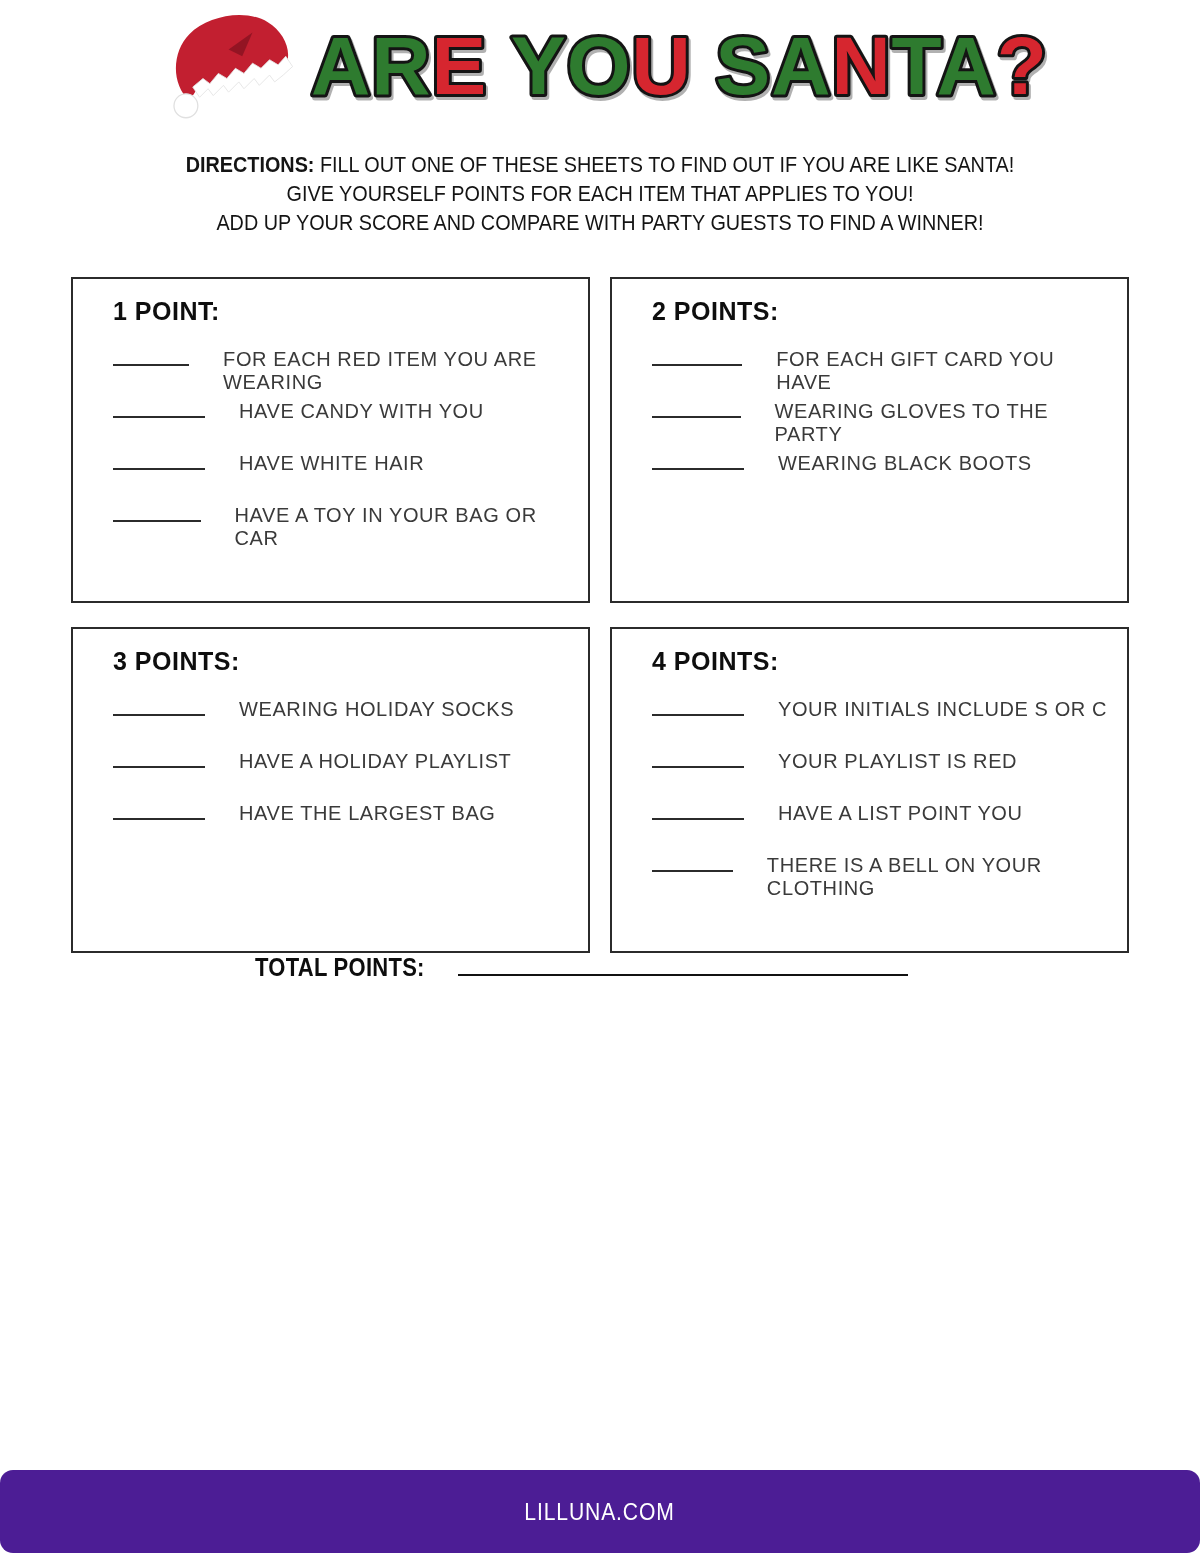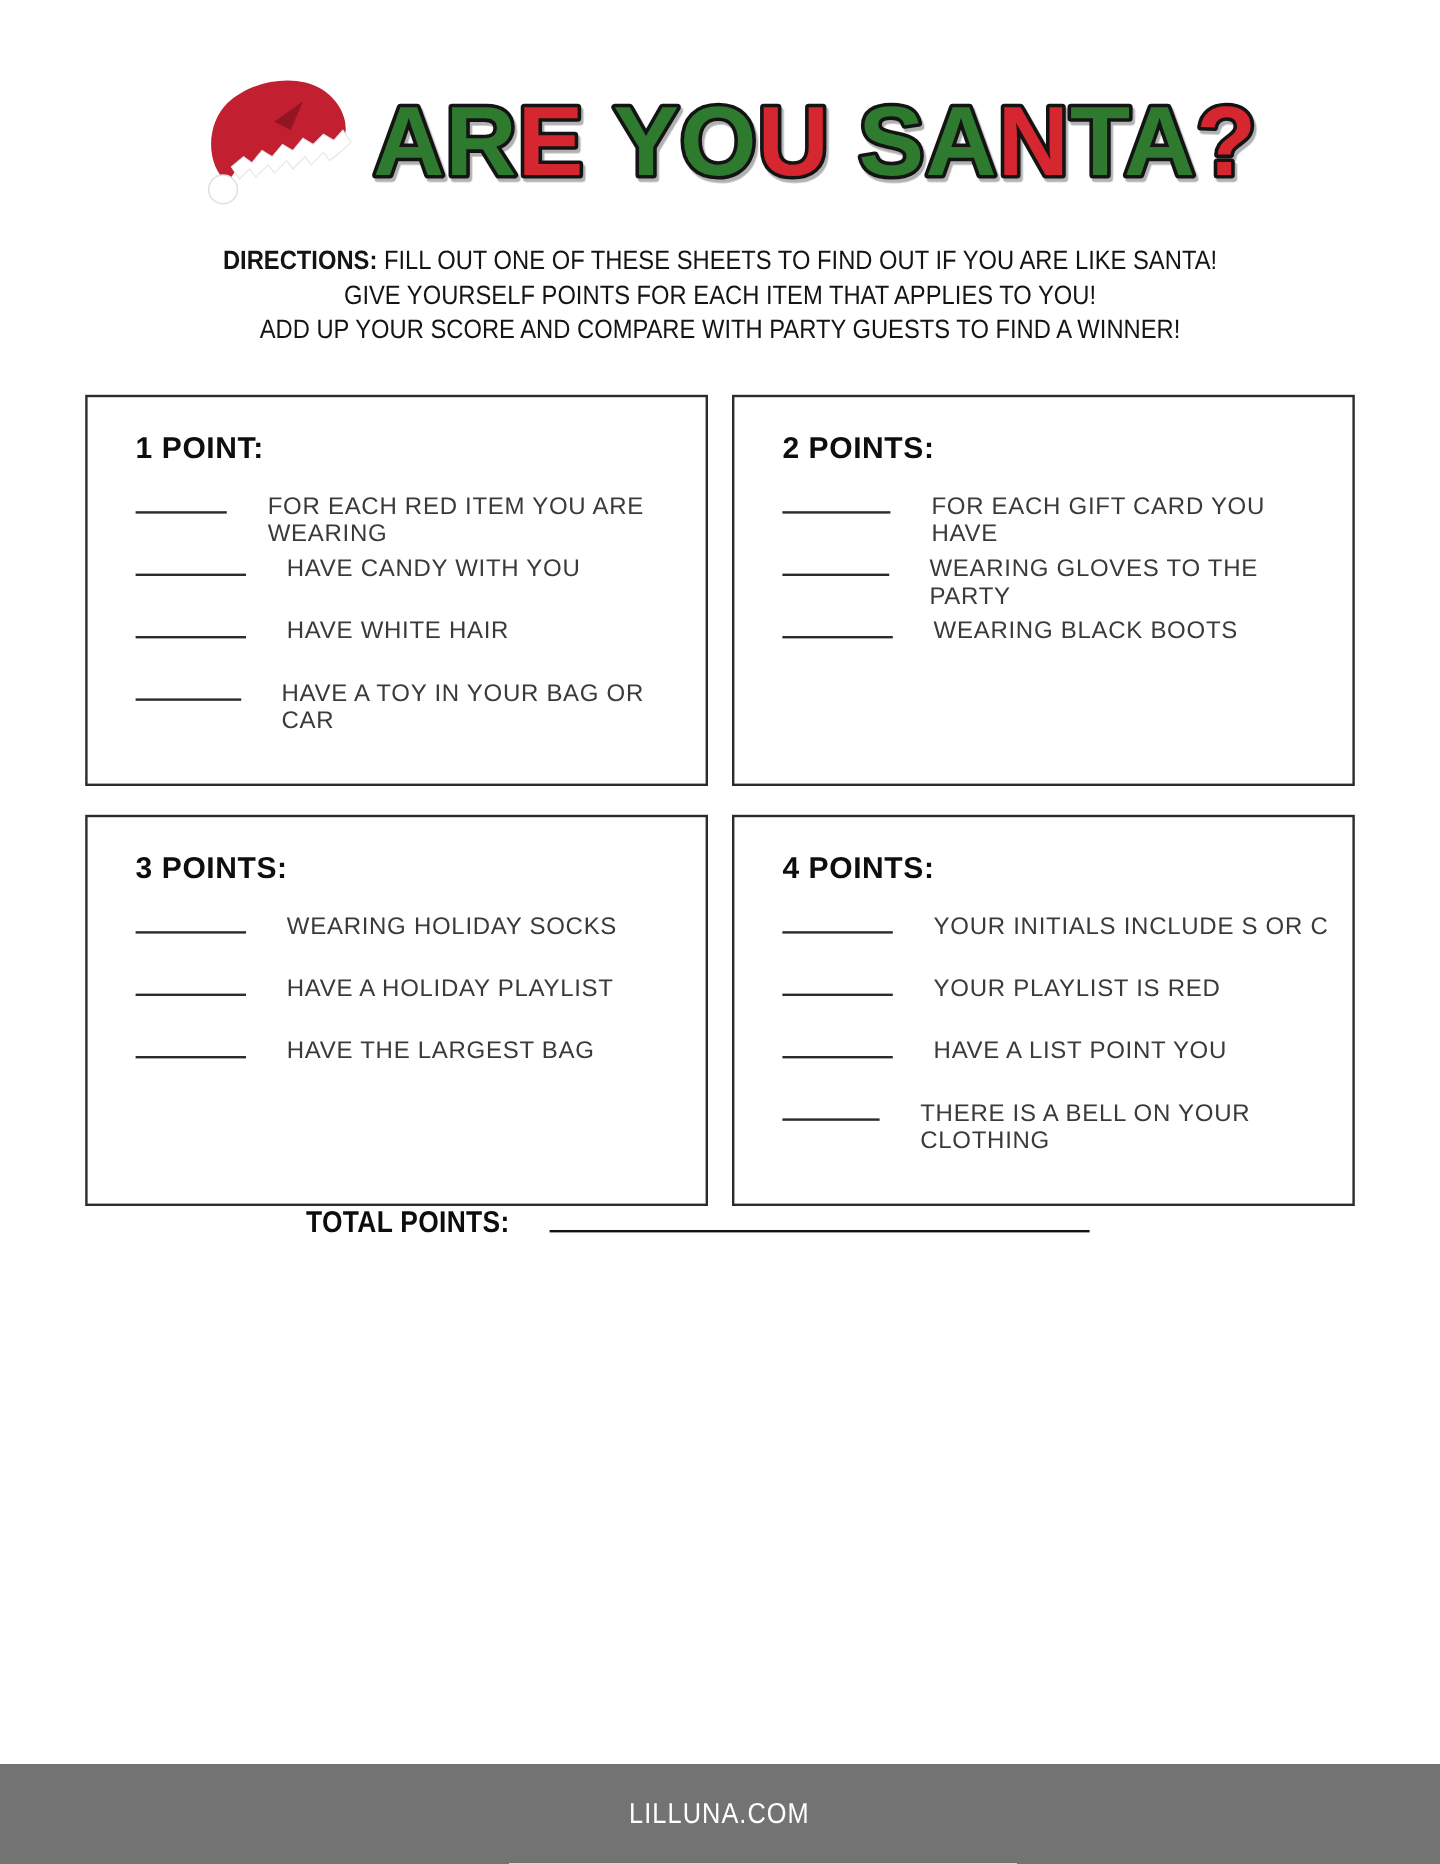--- a/index.html
+++ b/index.html
@@ -5,21 +5,20 @@
   * { margin:0; padding:0; box-sizing:border-box; }
   html,body { background:#ffffff; }
   body {
     width:1200px; height:1553px; position:relative;
     font-family:"Liberation Sans", sans-serif;
     color:#1c1c1c;
   }
 
   
   .masthead {
-    padding-top:52px;
     display:flex; align-items:center; justify-content:center;
   }
   .hat-svg { width:138px; height:128px; margin-right:6px; flex:0 0 auto; }
   .title-svg { width:730px; height:112px; overflow:visible;
                filter:drop-shadow(2px 3px 0 rgba(60,60,60,.40)); }
   .title-svg text {
     font-family:"Liberation Sans", sans-serif;
     font-weight:bold; font-size:82px;
     stroke:#141414; stroke-width:6; stroke-linejoin:round;
     paint-order:stroke fill; letter-spacing:1px;
@@ -33,21 +32,21 @@
   }
   .directions strong { font-weight:800; }
 
   
   .boxes-grid {
     width:1058px; margin:40px auto 0;
     display:grid; grid-template-columns:1fr 1fr; gap:24px 20px;
   }
   .score-box {
     border:2px solid #2b2b2b; background:#fff;
-    min-height:326px; padding:29px 18px 0 40px;
+    min-height:326px; padding:18px 18px 0 40px;
   }
   .box-heading {
     font-size:25px; font-weight:bold; letter-spacing:.5px;
     color:#0e0e0e; margin-bottom:22px;
   }
   .item-row { display:flex; align-items:baseline; height:52px; }
   .blank {
     display:inline-block; width:92px; height:1px;
     border-bottom:2px solid #2b2b2b;
   }
@@ -186,17 +185,17 @@
           </div>
         </div>
     </section>
   </div>
 
   <div class="total-row">
     <span class="total-label">TOTAL POINTS:</span>
     <span class="total-line"></span>
   </div>
 
-  <footer class="site-footer" style="background: #737373;">
+  <footer class="site-footer" style="background: #4c1d95; border-radius: 13px;">
     <span style="color: rgb(255, 255, 255);">LILLUNA.COM</span>
   </footer>
 
 </div>
 
 </body></html>

